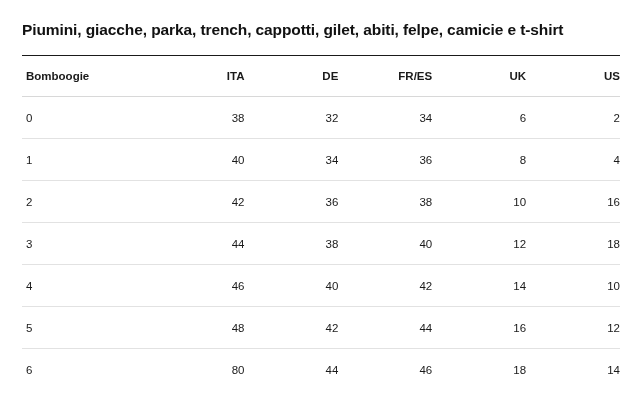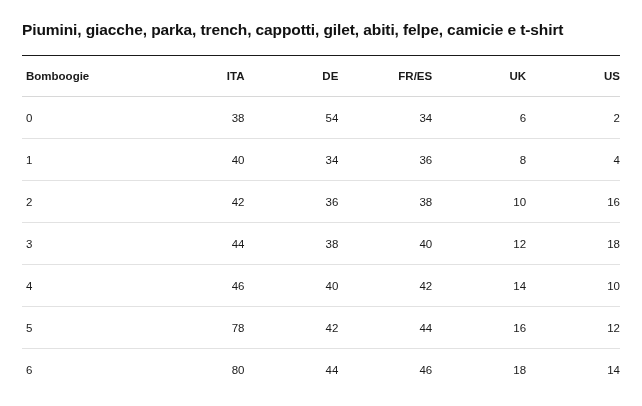--- a/index.html
+++ b/index.html
@@ -95,21 +95,21 @@
         <th>DE</th>
         <th>FR/ES</th>
         <th>UK</th>
         <th>US</th>
       </tr>
     </thead>
     <tbody>
       <tr>
         <td class="first-col">0</td>
         <td>38</td>
-        <td>54</td>
+        <td>32</td>
         <td>34</td>
         <td>6</td>
         <td>2</td>
       </tr>
       <tr>
         <td class="first-col">1</td>
         <td>40</td>
         <td>34</td>
         <td>36</td>
         <td>8</td>
@@ -134,21 +134,21 @@
       <tr>
         <td class="first-col">4</td>
         <td>46</td>
         <td>40</td>
         <td>42</td>
         <td>14</td>
         <td>10</td>
       </tr>
       <tr>
         <td class="first-col">5</td>
-        <td>78</td>
+        <td>48</td>
         <td>42</td>
         <td>44</td>
         <td>16</td>
         <td>12</td>
       </tr>
       <tr>
         <td class="first-col">6</td>
         <td>80</td>
         <td>44</td>
         <td>46</td>

